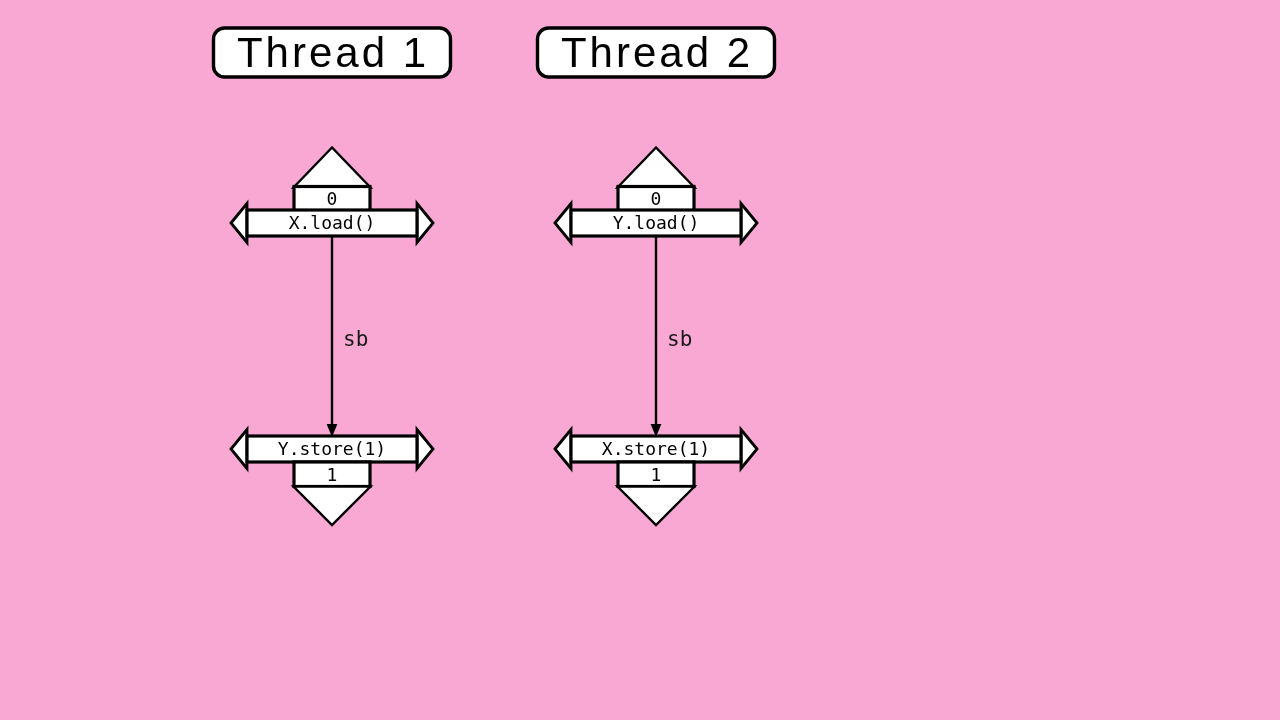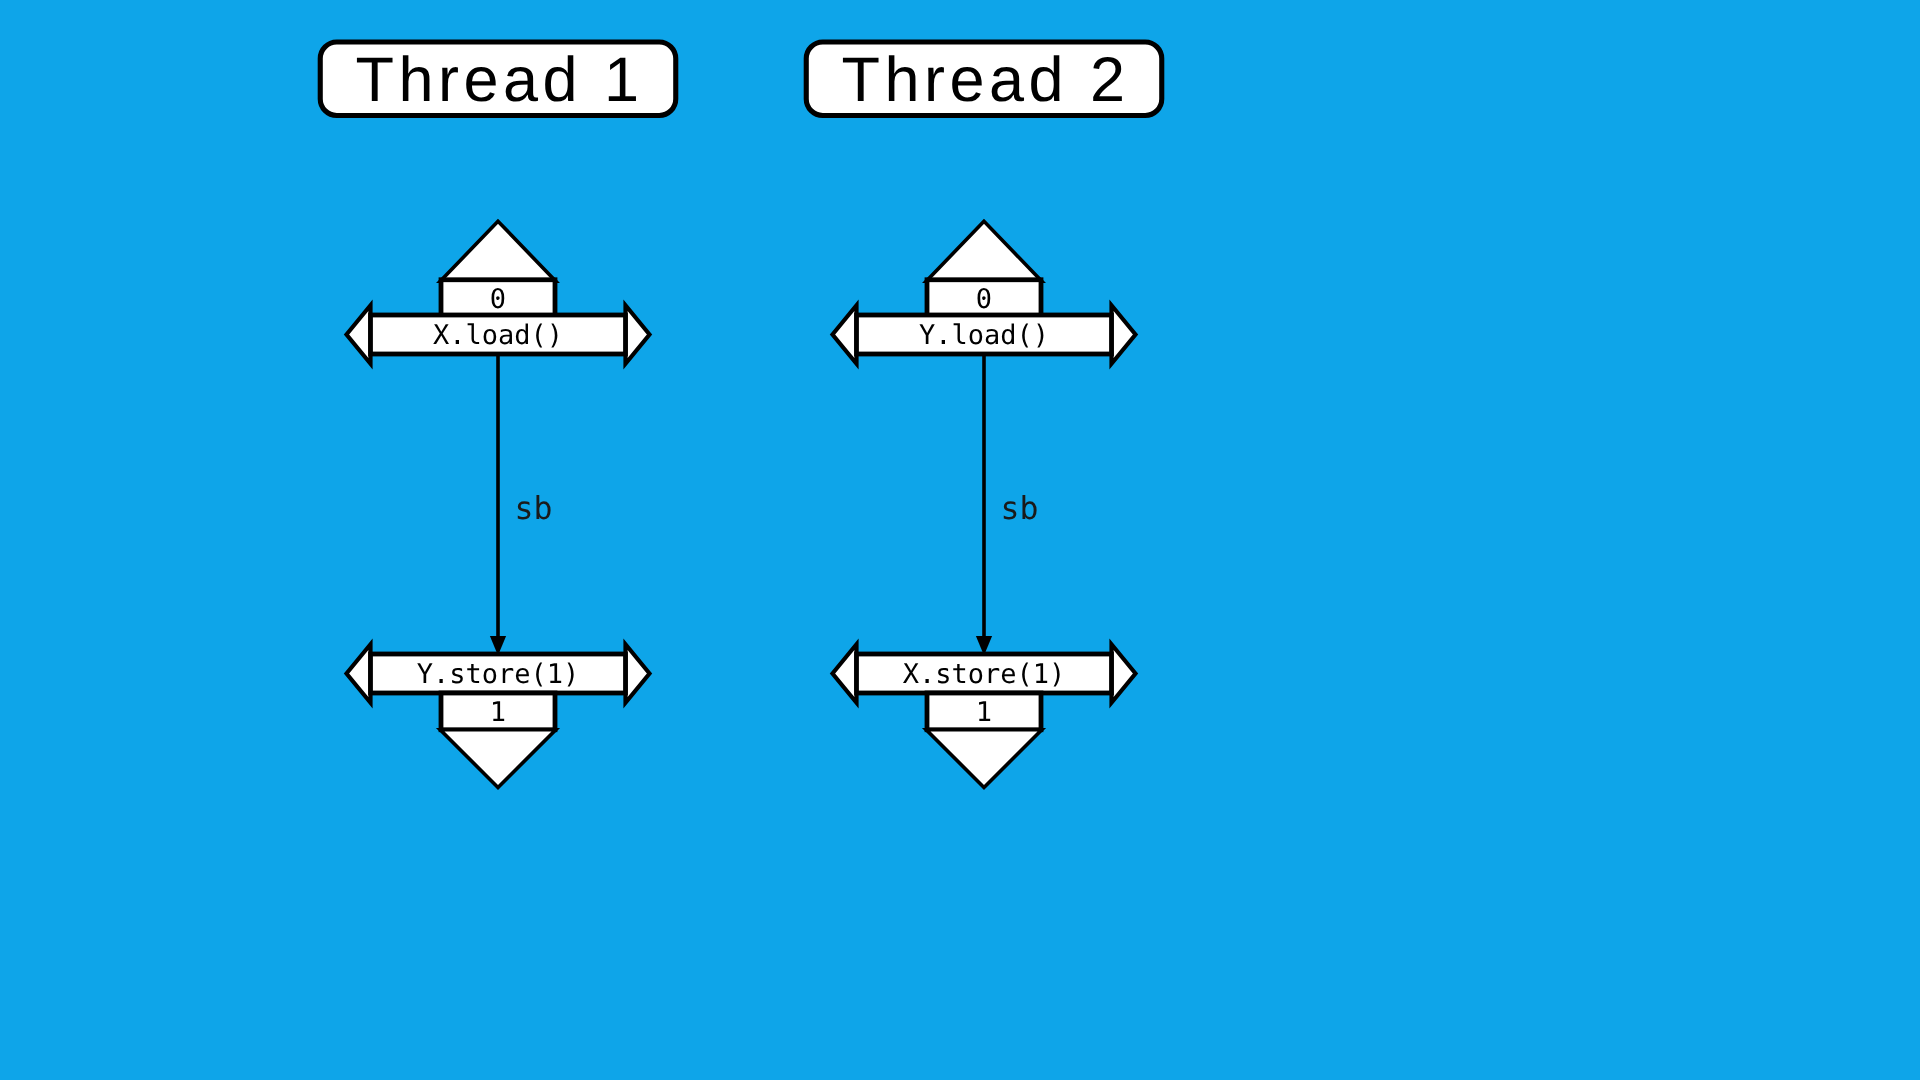--- a/index.html
+++ b/index.html
@@ -4,21 +4,21 @@
 <style>
   html, body {
     margin: 0;
     padding: 0;
     background: #ffffff;
   }
   .canvas {
     position: relative;
     width: 1280px;
     height: 720px;
-    background: #0ea5e9;
+    background: #f9a8d4;
     overflow: hidden;
   }
   svg { display: block; }
   .shape {
     fill: #ffffff;
     stroke: #000000;
   }
   .box-stroke   { stroke-width: 3.2; }
   .tip-stroke   { stroke-width: 2.8; }
   .tri-stroke   { stroke-width: 2.4; }

